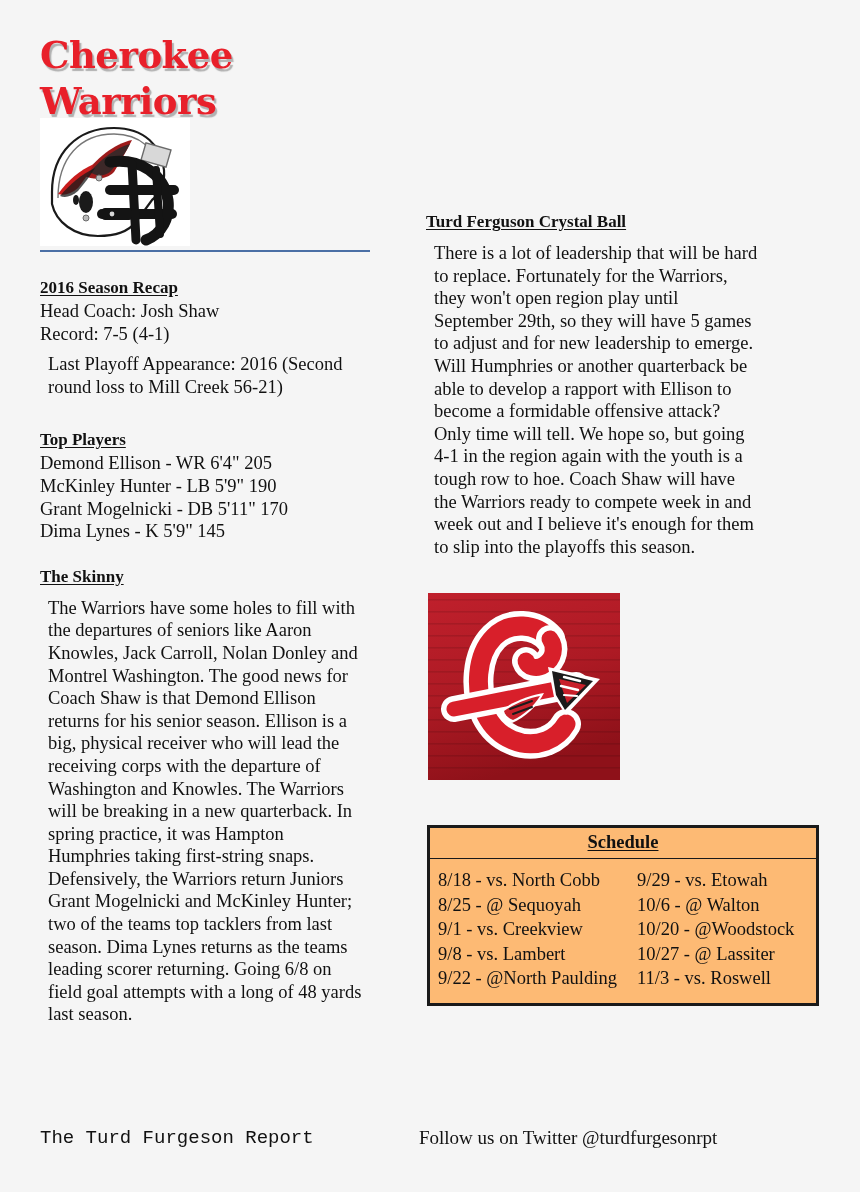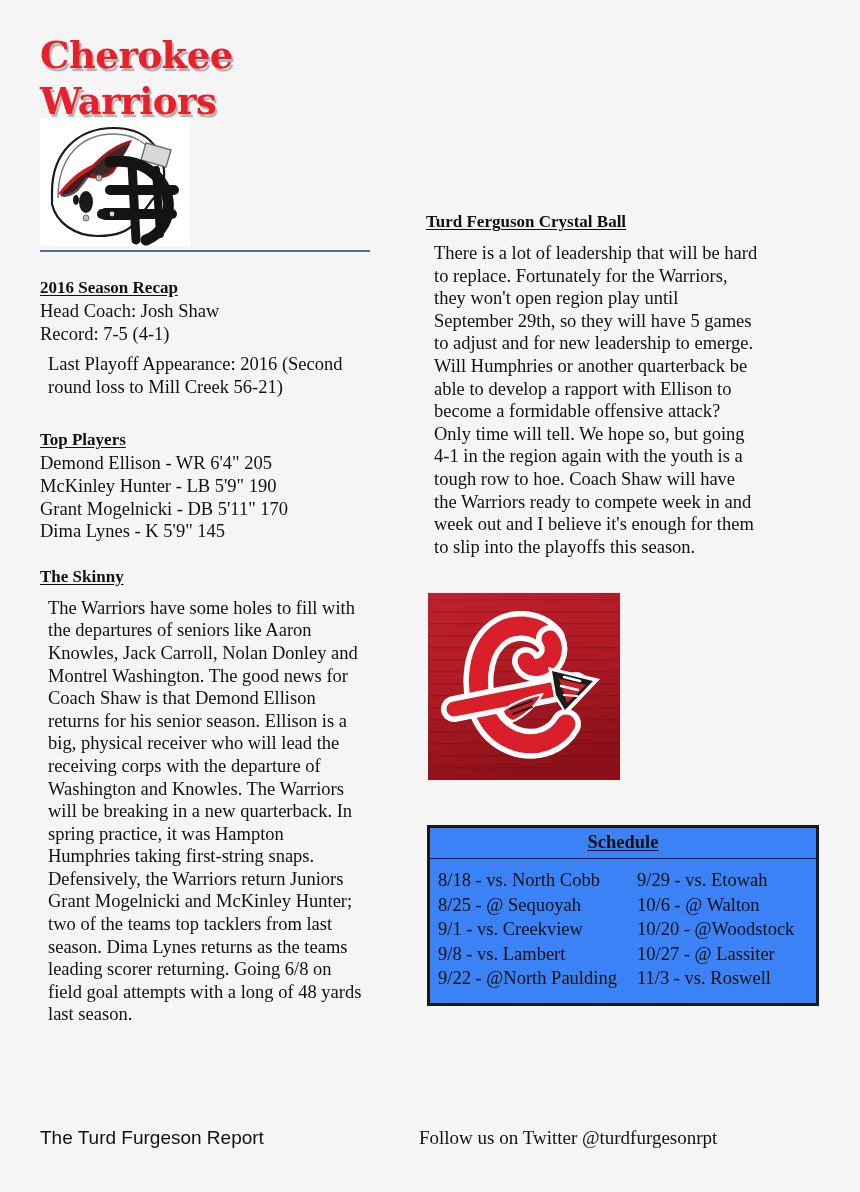--- a/index.html
+++ b/index.html
@@ -111,21 +111,21 @@
   }
   .logo-svg { display: block; }
 
   
   .schedule {
     position: absolute;
     left: 427px;
     top: 825px;
     width: 392px;
     border: 3px solid #1a1a1a;
-    background: #3b82f6;
+    background: #fdba74;
     box-sizing: border-box;
   }
   .schedule table {
     border-collapse: collapse;
     width: 100%;
     table-layout: fixed;
   }
   .schedule .sched-title {
     text-align: center;
     font-size: 18.5px;
@@ -152,21 +152,21 @@
     position: absolute;
     left: 0;
     top: 1126px;
     width: 860px;
     height: 30px;
   }
   .footer-left {
     position: absolute;
     left: 40px;
     top: 0;
-    font-family: Liberation Sans, sans-serif;
+    font-family: Liberation Mono, monospace;
     font-size: 19px;
     line-height: 24px;
   }
   .footer-right {
     position: absolute;
     left: 419px;
     top: 0;
     font-family: "Liberation Serif", "DejaVu Serif", serif;
     font-size: 19px;
     line-height: 24px;

